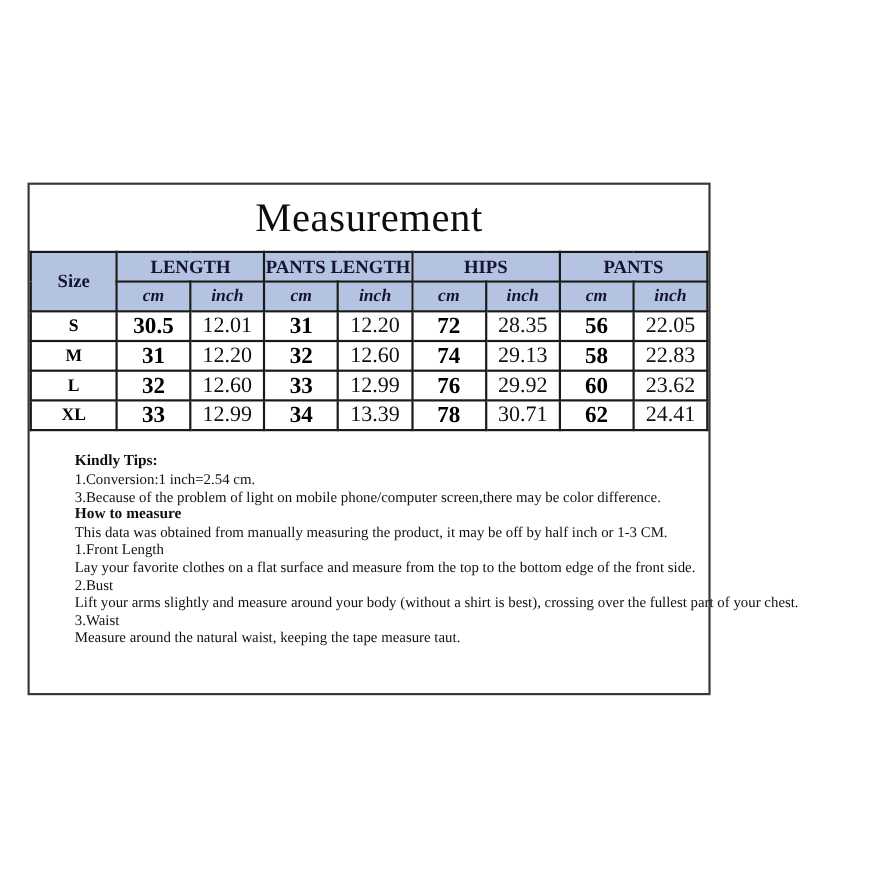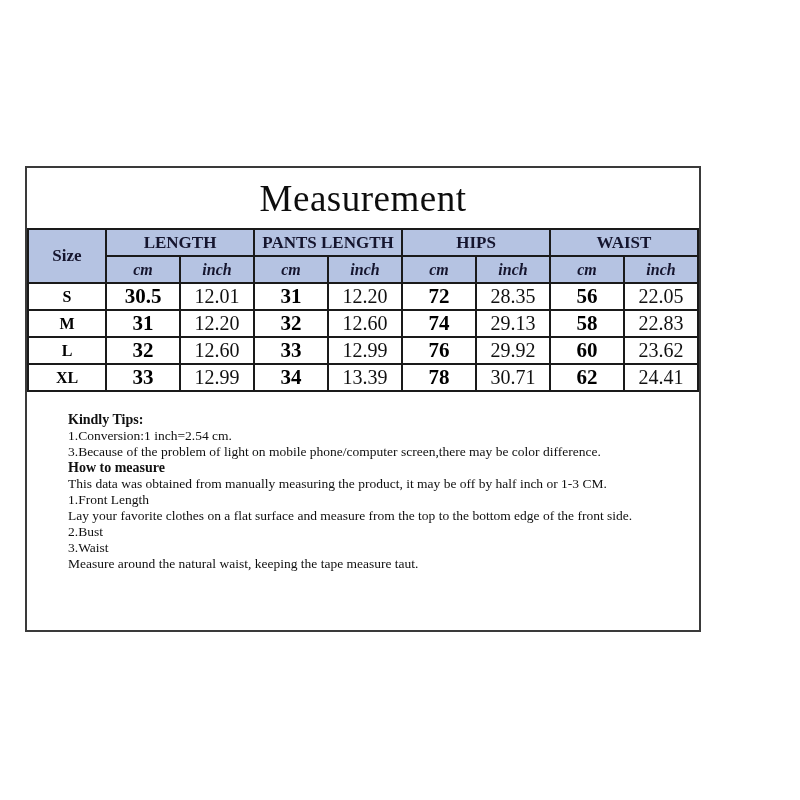--- a/index.html
+++ b/index.html
@@ -12,21 +12,21 @@
     width: 800px;
     height: 800px;
     background: #ffffff;
     font-family: "Liberation Serif", "DejaVu Serif", serif;
     overflow: hidden;
   }
   .panel {
     position: absolute;
     left: 25px;
     top: 166px;
-    width: 676px;
+    width: 621px;
     height: 466px;
     box-sizing: border-box;
     border: 2px solid #3a3a3a;
     background: #ffffff;
   }
   .title-row {
     height: 60px;
     display: flex;
     align-items: center;
     justify-content: center;
@@ -108,21 +108,21 @@
           <col>
           <col>
           <col>
       </colgroup>
       <thead>
         <tr>
           <th rowspan="2">Size</th>
           <th colspan="2">LENGTH</th>
           <th colspan="2">PANTS LENGTH</th>
           <th colspan="2">HIPS</th>
-          <th colspan="2">WAIST</th>
+          <th colspan="2">PANTS</th>
         </tr>
         <tr>
           <th class="sub">cm</th>
           <th class="sub">inch</th>
           <th class="sub">cm</th>
           <th class="sub">inch</th>
           <th class="sub">cm</th>
           <th class="sub">inch</th>
           <th class="sub">cm</th>
           <th class="sub">inch</th>
@@ -178,18 +178,19 @@
 
     <div class="tips">
       <div class="line bold">Kindly Tips:</div>
       <div class="line">1.Conversion:1 inch=2.54 cm.</div>
       <div class="line">3.Because of the problem of light on mobile phone/computer screen,there may be color difference.</div>
       <div class="line bold">How to measure</div>
       <div class="line">This data was obtained from manually measuring the product, it may be off by half inch or 1-3 CM.</div>
       <div class="line">1.Front Length</div>
       <div class="line">Lay your favorite clothes on a flat surface and measure from the top to the bottom edge of the front side.</div>
       <div class="line">2.Bust</div>
+      <div class="line">Lift your arms slightly and measure around your body (without a shirt is best), crossing over the fullest part of your chest.</div>
       <div class="line">3.Waist</div>
       <div class="line">Measure around the natural waist, keeping the tape measure taut.</div>
     </div>
 
   </div>
 </div>
 
 </body></html>

